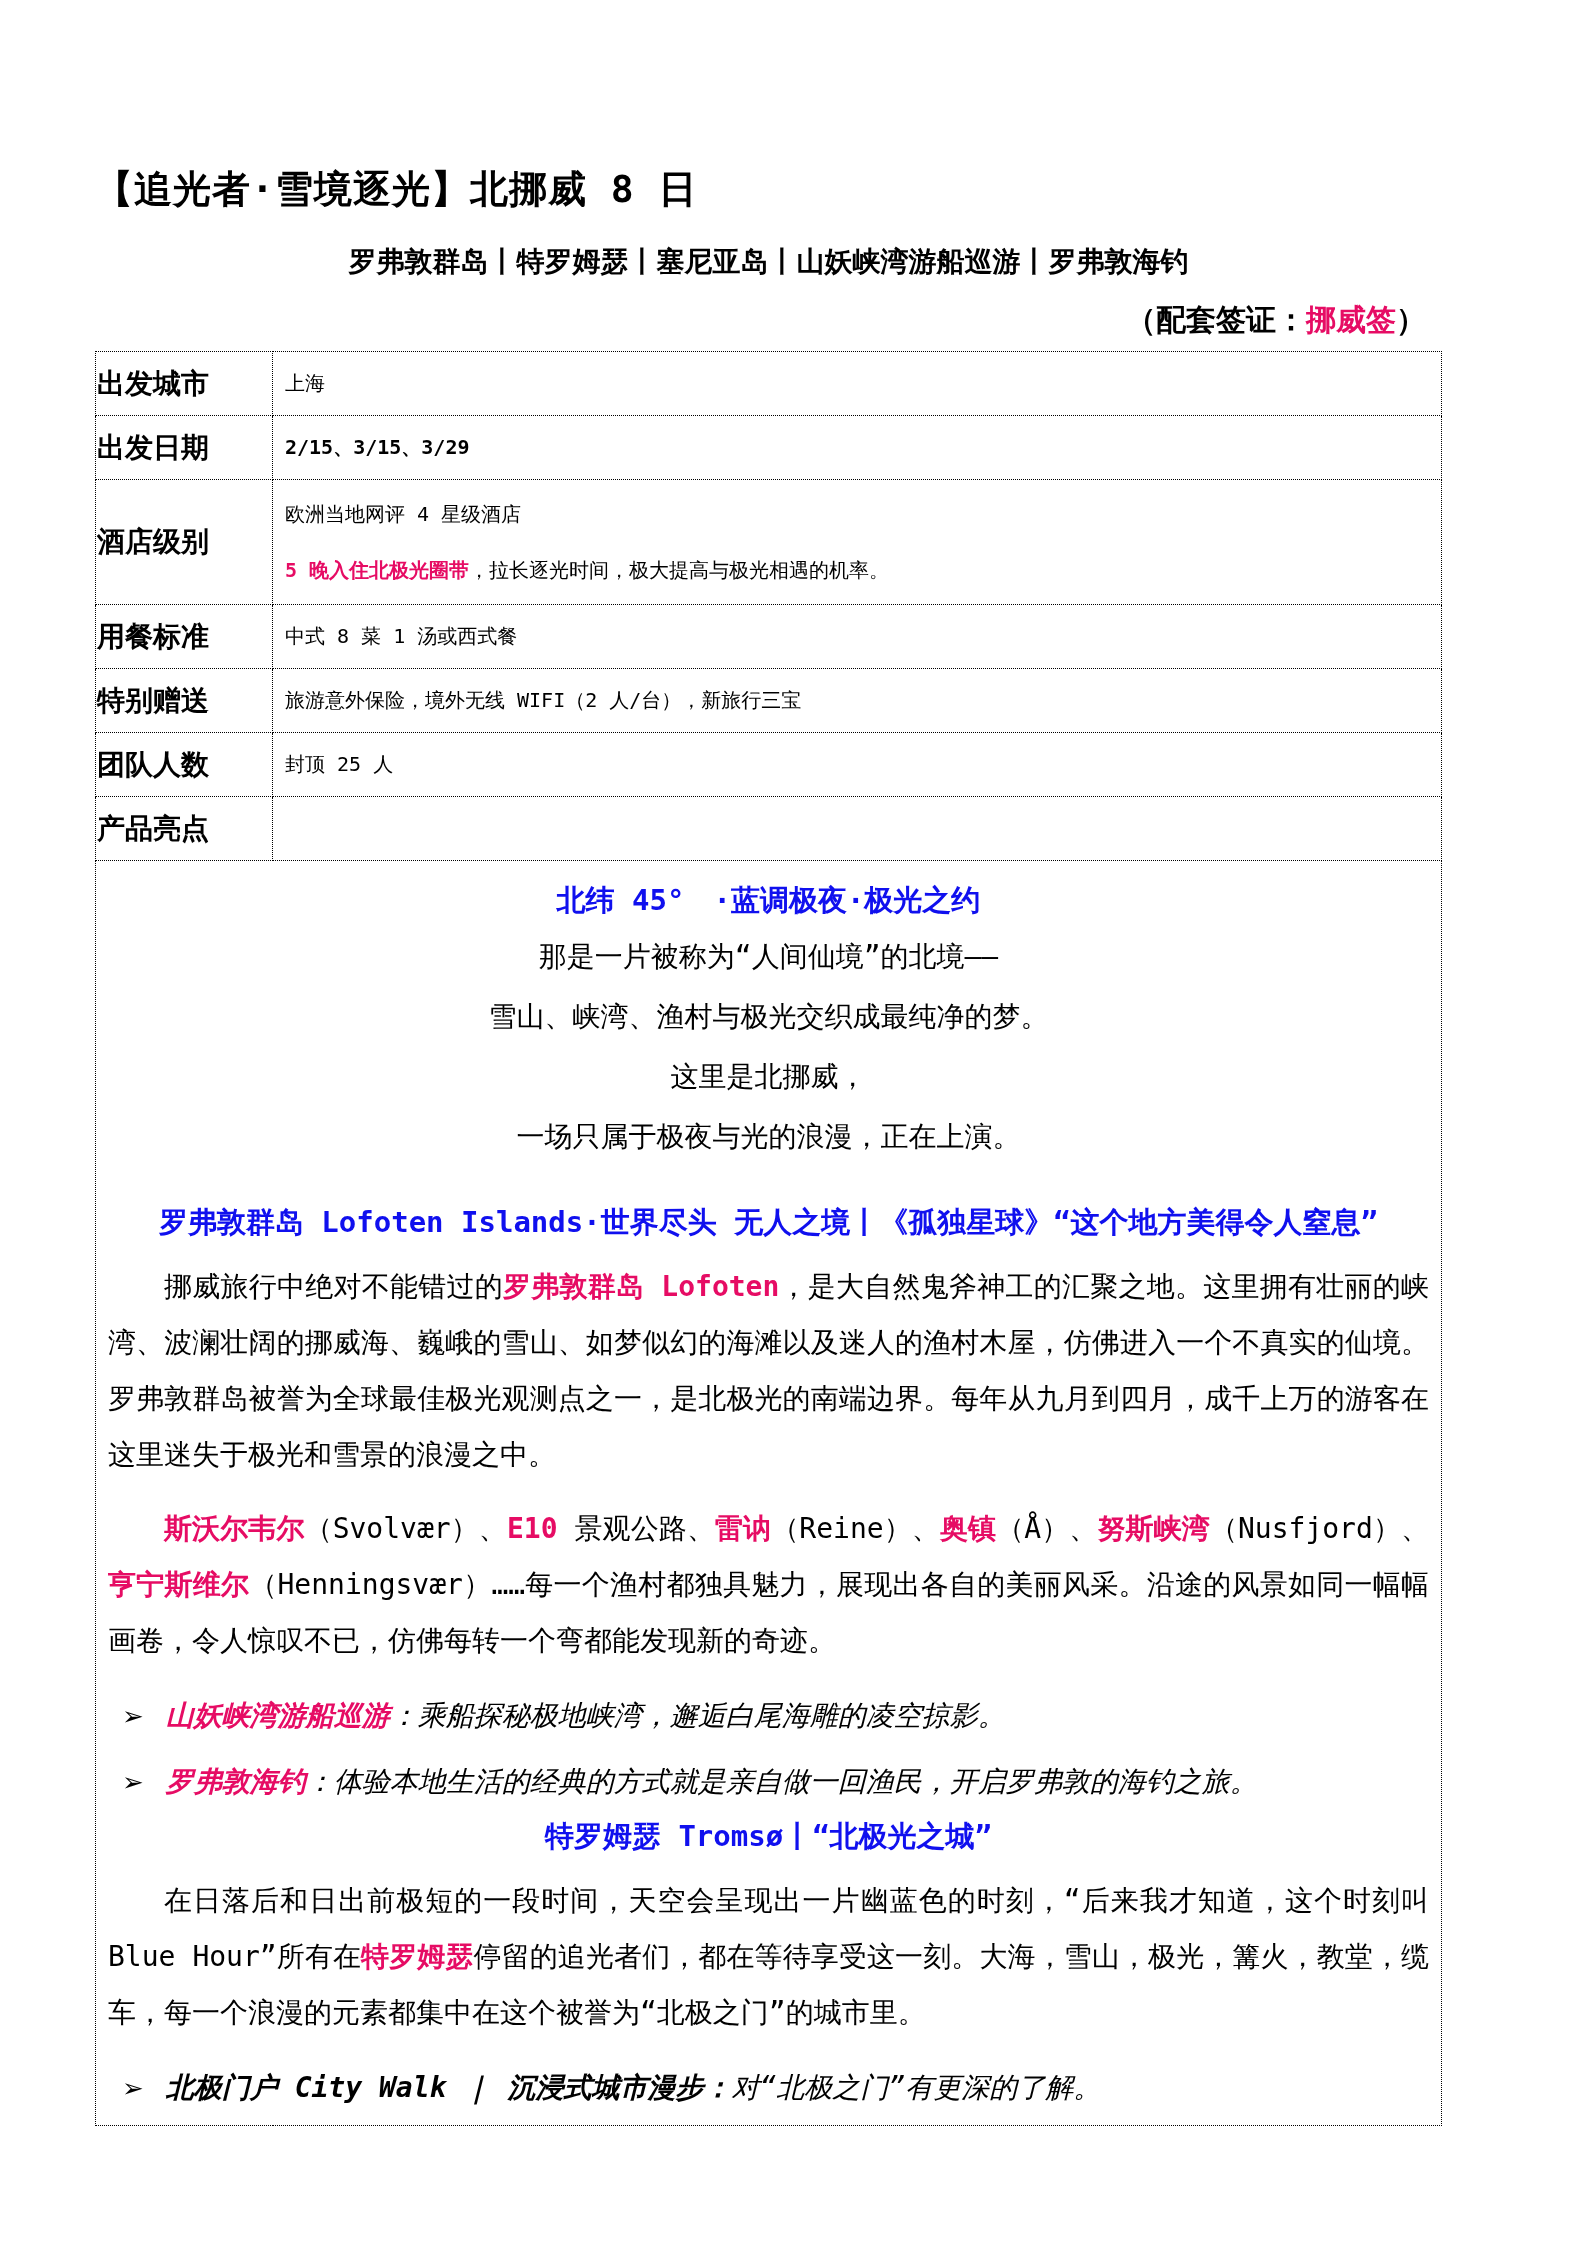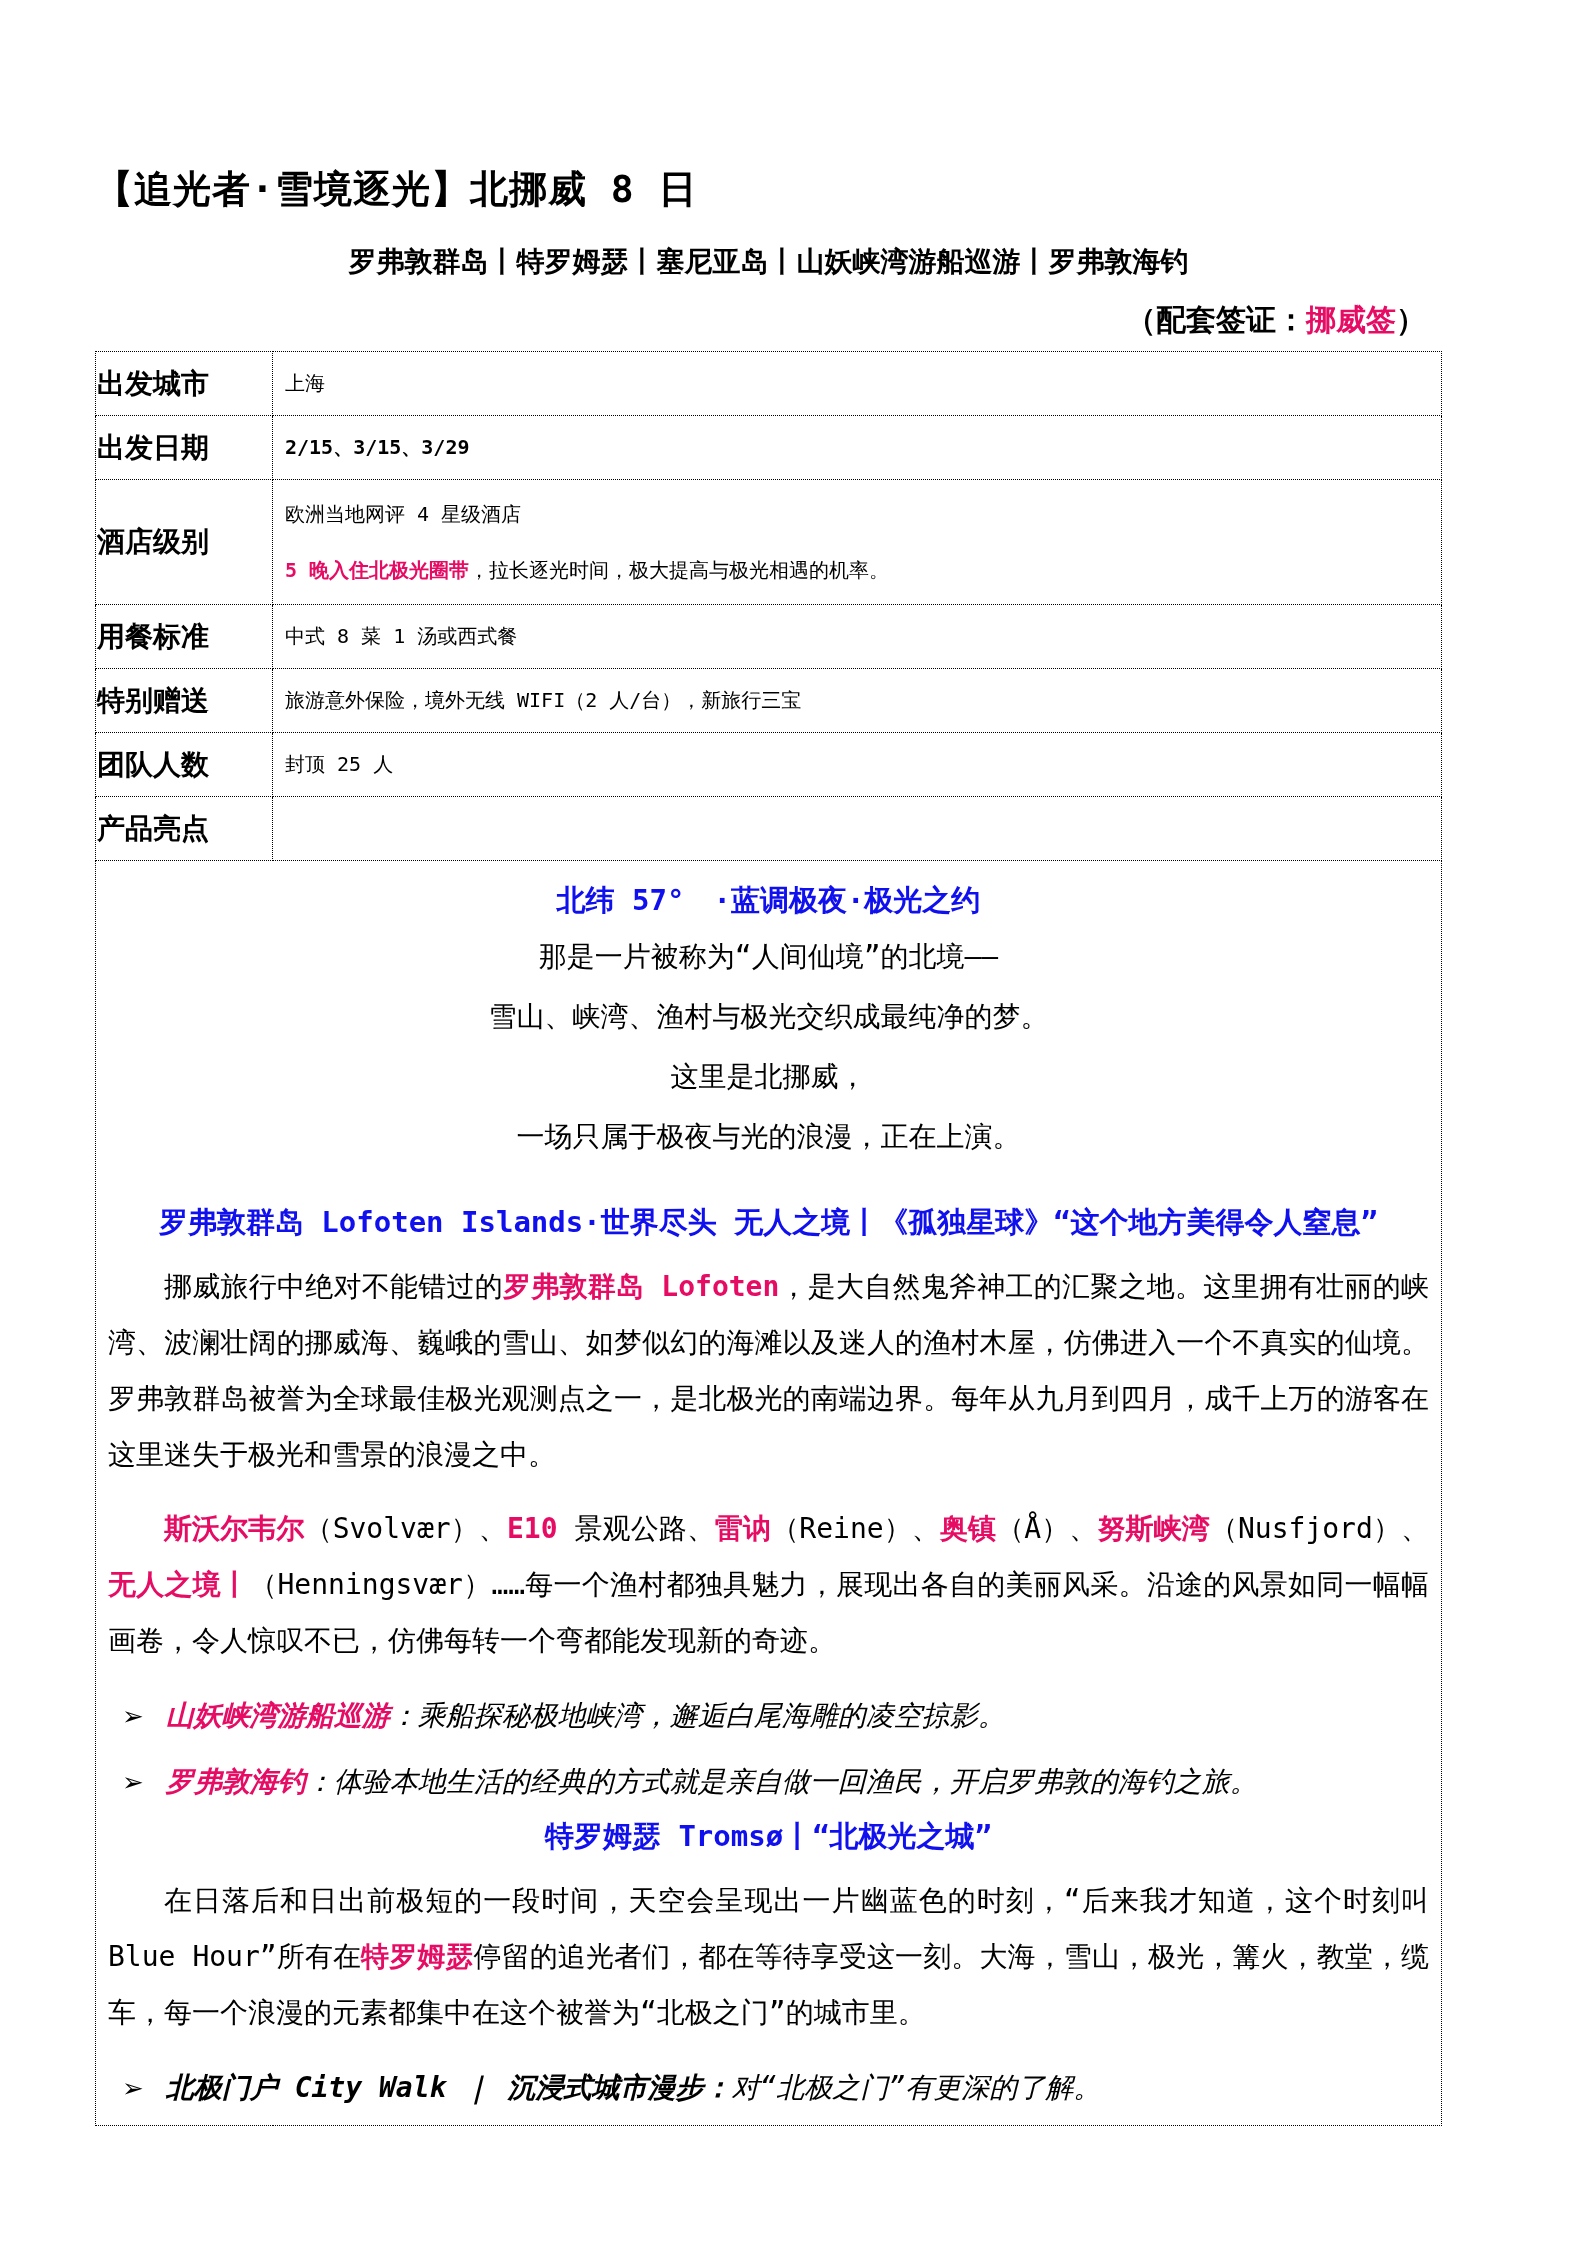--- a/index.html
+++ b/index.html
@@ -153,34 +153,34 @@
       <td class="lbl">团队人数</td>
       <td class="val">封顶 25 人</td>
     </tr>
     <tr class="r-single">
       <td class="lbl">产品亮点</td>
       <td class="val"></td>
     </tr>
     <tr>
       <td class="section-cell" colspan="2">
 
-        <div class="sec-heading">北纬 57°　·蓝调极夜·极光之约</div>
+        <div class="sec-heading">北纬 45°　·蓝调极夜·极光之约</div>
 
         <div class="intro-block">
           <div class="intro-line">那是一片被称为“人间仙境”的北境——</div>
           <div class="intro-line">雪山、峡湾、渔村与极光交织成最纯净的梦。</div>
           <div class="intro-line">这里是北挪威，</div>
           <div class="intro-line">一场只属于极夜与光的浪漫，正在上演。</div>
         </div>
 
         <div class="sec-heading m-top-lg">罗弗敦群岛 Lofoten Islands·世界尽头 无人之境丨《孤独星球》“这个地方美得令人窒息”</div>
 
         <p class="para"><span>挪威旅行中绝对不能错过的</span><span class="hl">罗弗敦群岛 Lofoten</span><span>，是大自然鬼斧神工的汇聚之地。这里拥有壮丽的峡湾、波澜壮阔的挪威海、巍峨的雪山、如梦似幻的海滩以及迷人的渔村木屋，仿佛进入一个不真实的仙境。罗弗敦群岛被誉为全球最佳极光观测点之一，是北极光的南端边界。每年从九月到四月，成千上万的游客在这里迷失于极光和雪景的浪漫之中。</span></p>
 
-        <p class="para"><span class="hl">斯沃尔韦尔</span><span>（Svolvær）、</span><span class="hl">E10</span><span> 景观公路、</span><span class="hl">雷讷</span><span>（Reine）、</span><span class="hl">奥镇</span><span>（Å）、</span><span class="hl">努斯峡湾</span><span>（Nusfjord）、</span><span class="hl">无人之境丨</span><span>（Henningsvær）……每一个渔村都独具魅力，展现出各自的美丽风采。沿途的风景如同一幅幅画卷，令人惊叹不已，仿佛每转一个弯都能发现新的奇迹。</span></p>
+        <p class="para"><span class="hl">斯沃尔韦尔</span><span>（Svolvær）、</span><span class="hl">E10</span><span> 景观公路、</span><span class="hl">雷讷</span><span>（Reine）、</span><span class="hl">奥镇</span><span>（Å）、</span><span class="hl">努斯峡湾</span><span>（Nusfjord）、</span><span class="hl">亨宁斯维尔</span><span>（Henningsvær）……每一个渔村都独具魅力，展现出各自的美丽风采。沿途的风景如同一幅幅画卷，令人惊叹不已，仿佛每转一个弯都能发现新的奇迹。</span></p>
 
         <div class="bullet"><span class="marker">➢</span><span class="b-label pink">山妖峡湾游船巡游</span><span>：乘船探秘极地峡湾，邂逅白尾海雕的凌空掠影。</span></div>
 
         <div class="bullet"><span class="marker">➢</span><span class="b-label pink">罗弗敦海钓</span><span>：体验本地生活的经典的方式就是亲自做一回渔民，开启罗弗敦的海钓之旅。</span></div>
 
         <div class="sec-heading m-top-md">特罗姆瑟 Tromsø丨“北极光之城”</div>
 
         <p class="para"><span>在日落后和日出前极短的一段时间，天空会呈现出一片幽蓝色的时刻，“后来我才知道，这个时刻叫 Blue Hour”所有在</span><span class="hl">特罗姆瑟</span><span>停留的追光者们，都在等待享受这一刻。大海，雪山，极光，篝火，教堂，缆车，每一个浪漫的元素都集中在这个被誉为“北极之门”的城市里。</span></p>
 
         <div class="bullet"><span class="marker">➢</span><span class="b-label dark">北极门户 City Walk ｜ 沉浸式城市漫步：</span><span>对“北极之门”有更深的了解。</span></div>

